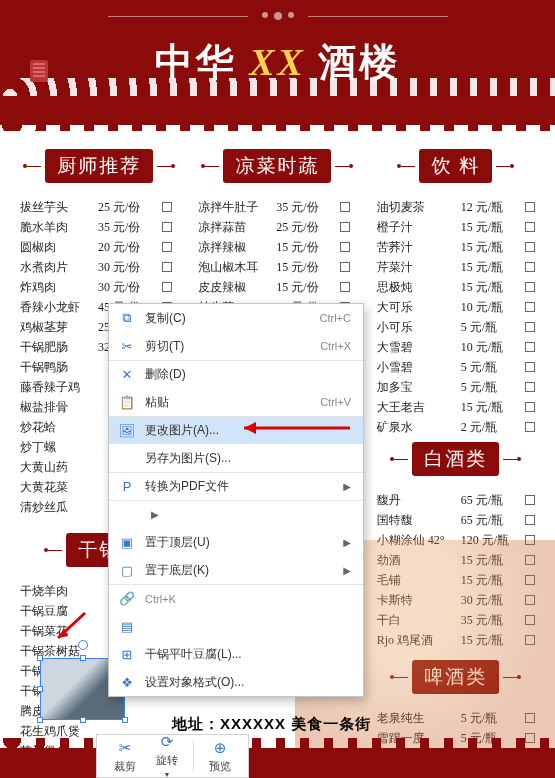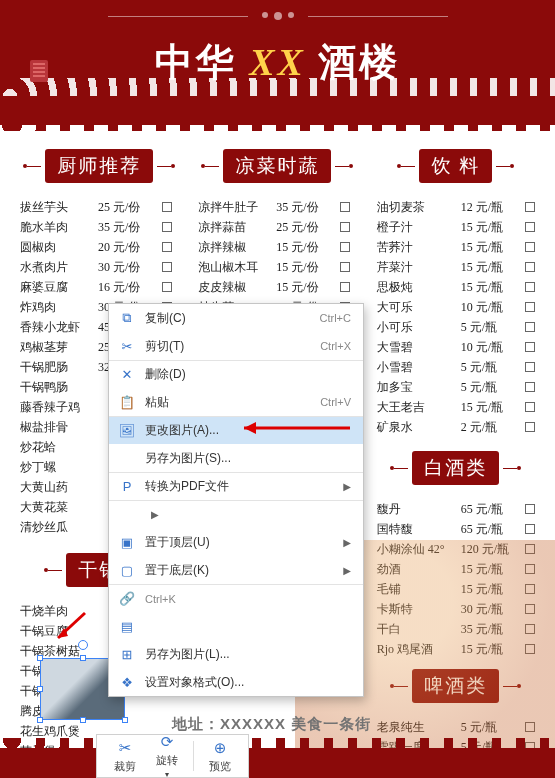--- a/index.html
+++ b/index.html
@@ -27,21 +27,21 @@
 .badge .dot{position:absolute;top:50%;width:4px;height:4px;border-radius:50%;background:#8b0a0a;transform:translateY(-50%)}
 .badge .dot.l{left:-22px}.badge .dot.r{right:-22px}
 .rows{padding:0 6px}
 .row{display:flex;align-items:center;gap:16px;line-height:20px;font-size:12px}
 .row .nm{flex:0 0 auto;width:62px;white-space:nowrap}
 .row .pr{width:48px;text-align:left;white-space:nowrap}
 .row .ck{width:10px;height:10px;border:1px solid #666;flex:0 0 auto}
 .col3 .row .nm{width:68px}
 .footer{position:absolute;left:0;right:0;bottom:0;height:30px;background:#8b0a0a}
 .footer::before{content:"";position:absolute;left:0;right:0;top:-10px;height:16px;background:repeating-radial-gradient(circle at 12px 2px,#8b0a0a 0 9px,transparent 9px 24px)}
-.addr{position:absolute;left:172px;bottom:44px;color:#737373;font-weight:bold;font-size:15px;font-family:"SimHei",sans-serif;letter-spacing:1px}
+.addr{position:absolute;left:172px;bottom:44px;color:#000000;font-weight:bold;font-size:15px;font-family:"SimHei",sans-serif;letter-spacing:1px}
 .photo-bg{position:absolute;right:0;bottom:28px;width:260px;height:210px;background:radial-gradient(circle at 40% 30%,#e6a05a 0 25%,#c4622a 70%);opacity:.35;border-radius:8px 0 0 0;pointer-events:none}
 .thumb-wrap{position:absolute;left:40px;bottom:58px;width:85px;height:62px}
 .thumb-wrap .handle{position:absolute;width:6px;height:6px;border:1px solid #3b82f6;background:#fff}
 .thumb-wrap .h-tl{top:-3px;left:-3px}.thumb-wrap .h-tr{top:-3px;right:-3px}
 .thumb-wrap .h-bl{bottom:-3px;left:-3px}.thumb-wrap .h-br{bottom:-3px;right:-3px}
 .thumb-wrap .h-tm{top:-3px;left:50%;margin-left:-3px}.thumb-wrap .h-bm{bottom:-3px;left:50%;margin-left:-3px}
 .thumb-wrap .h-ml{top:50%;left:-3px;margin-top:-3px}.thumb-wrap .h-mr{top:50%;right:-3px;margin-top:-3px}
 .thumb-wrap .rot{position:absolute;top:-18px;left:50%;width:10px;height:10px;border:1px solid #3b82f6;border-radius:50%;background:#fff;margin-left:-5px}
 .thumb{width:100%;height:100%;border:1px solid #3b82f6;background:linear-gradient(135deg,#cfd8e0 0 40%,#5a6b7a 60% 100%)}
 .arrow1{position:absolute;left:50px;bottom:130px;width:40px;height:40px}
@@ -101,25 +101,20 @@
           <span class="nm">圆椒肉</span>
           <span class="pr">20 元/份</span>
           <span class="ck"></span>
         </div>
         <div class="row">
           <span class="nm">水煮肉片</span>
           <span class="pr">30 元/份</span>
           <span class="ck"></span>
         </div>
         <div class="row">
-          <span class="nm">麻婆豆腐</span>
-          <span class="pr">16 元/份</span>
-          <span class="ck"></span>
-        </div>
-        <div class="row">
           <span class="nm">炸鸡肉</span>
           <span class="pr">30 元/份</span>
           <span class="ck"></span>
         </div>
         <div class="row">
           <span class="nm">香辣小龙虾</span>
           <span class="pr">45 元/份</span>
           <span class="ck"></span>
         </div>
         <div class="row">
@@ -167,20 +162,23 @@
       </div>
     <div class="sect-badge" style="margin-top:16px">
         <div class="badge"><span class="dot l"></span><span>干锅</span><span class="dot r"></span></div>
       </div>
     <div class="rows" id="c1s2">
         <div class="row">
           <span class="nm">干烧羊肉</span>
         </div>
         <div class="row">
           <span class="nm">干锅豆腐</span>
+        </div>
+        <div class="row">
+          <span class="nm">干锅菜花</span>
         </div>
         <div class="row">
           <span class="nm">干锅茶树菇</span>
         </div>
         <div class="row">
           <span class="nm">干锅平叶豆腐</span>
         </div>
         <div class="row">
           <span class="nm">干锅花菜</span>
         </div>
@@ -298,21 +296,21 @@
           <span class="nm">大王老吉</span>
           <span class="pr">15 元/瓶</span>
           <span class="ck"></span>
         </div>
         <div class="row">
           <span class="nm">矿泉水</span>
           <span class="pr">2 元/瓶</span>
           <span class="ck"></span>
         </div>
       </div>
-    <div class="sect-badge" style="margin-top:14px">
+    <div class="sect-badge" style="margin-top:5px">
         <div class="badge"><span class="dot l"></span><span>白酒类</span><span class="dot r"></span></div>
       </div>
     <div class="rows" id="c3s2">
         <div class="row">
           <span class="nm">馥丹</span>
           <span class="pr">65 元/瓶</span>
           <span class="ck"></span>
         </div>
         <div class="row">
           <span class="nm">国特馥</span>
@@ -451,21 +449,21 @@
     </div>
     <div class="it sep">
       <span class="ic">🔗</span>
       <span class="sc">Ctrl+K</span>
     </div>
     <div class="it">
       <span class="ic">▤</span>
     </div>
     <div class="it">
       <span class="ic">⊞</span>
-      <span class="lbl">另存为图片(L)...</span>
+      <span class="lbl">干锅平叶豆腐(L)...</span>
     </div>
     <div class="it">
       <span class="ic">❖</span>
       <span class="lbl">设置对象格式(O)...</span>
     </div>
   </div>
 <div class="arrow2">
   <svg viewBox="0 0 120 20">
       <path d="M118 10 L12 10" stroke="#d00" stroke-width="3"></path>
       <path d="M12 10 L24 4 L24 16 Z" fill="#d00"></path>

